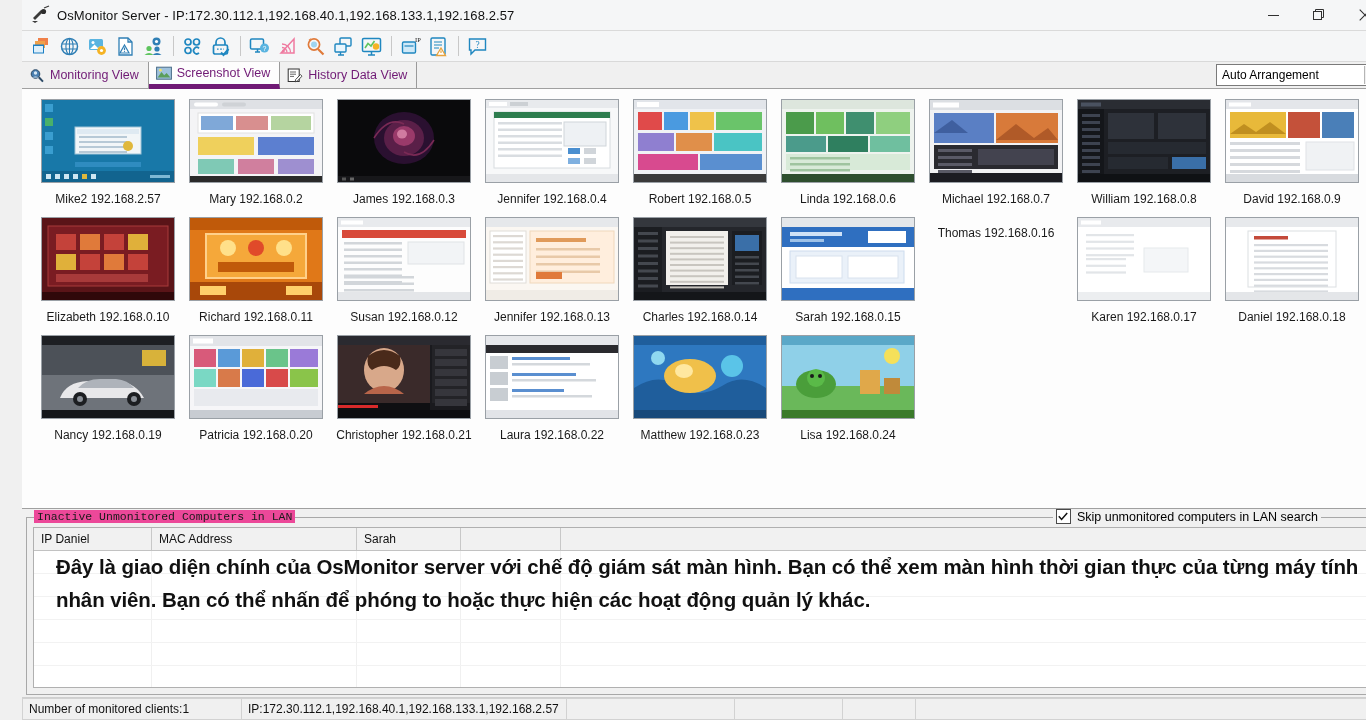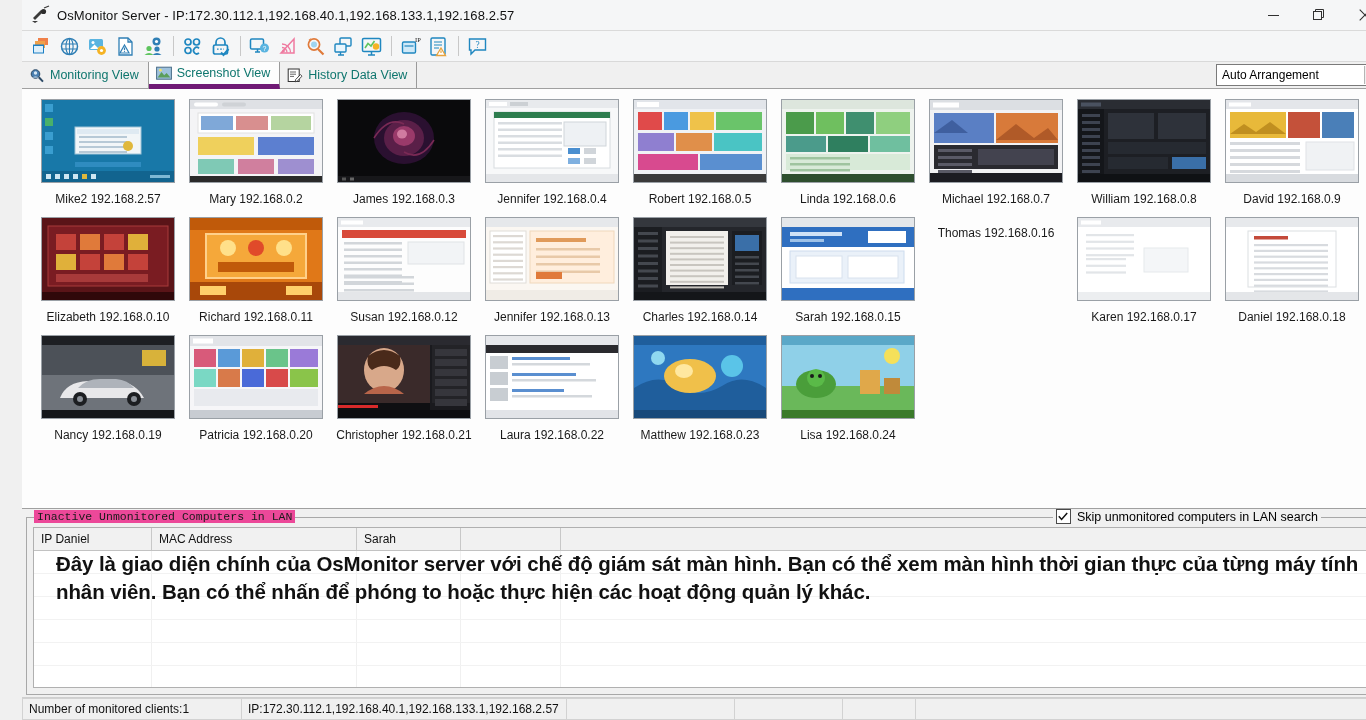--- a/index.html
+++ b/index.html
@@ -25,21 +25,21 @@
   .toolbar{height:30px;flex:0 0 30px;background:#f5f6f7;display:flex;align-items:center;
            padding:0 6px;border-bottom:1px solid #d9d9d9;}
   .tb-btn{width:26px;height:26px;display:flex;align-items:center;justify-content:center;
           margin-right:2px;border-radius:2px;}
   .tb-sep{width:1px;height:20px;background:#c8c8c8;margin:0 5px;}
 
   
   .tabstrip{height:26px;flex:0 0 26px;background:#f0f0f0;display:flex;align-items:stretch;
             position:relative;border-bottom:1px solid #a0a0a0;}
   .tab{display:flex;align-items:center;gap:5px;padding:0 9px 0 7px;font-size:12.5px;
-       border-right:1px solid #9a9a9a;background:#f0f0f0;color:#0f766e;position:relative;}
+       border-right:1px solid #9a9a9a;background:#f0f0f0;color:#701a75;position:relative;}
   .tab.active{background:#fdfdfd;border-bottom:5px solid #701a75;margin-bottom:-1px;text-align:center;}
   .tab .ticon{width:16px;height:15px;flex:0 0 16px;position:relative;}
   .arrange{position:absolute;right:4px;top:2px;width:166px;height:20px;background:#fff;
            border:1px solid #7a7a7a;display:flex;align-items:center;font-size:12px;}
   .arrange .av{padding-left:5px;flex:1;white-space:nowrap;overflow:hidden;}
   .arrange .abtn{width:17px;height:18px;background:#f0f0f0;border-left:1px solid #b5b5b5;
                  display:flex;align-items:center;justify-content:center;margin-right:1px;}
 
   
   .mainarea{flex:1 1 auto;background:#fdfdfd;position:relative;display:flex;overflow:hidden;
@@ -70,21 +70,21 @@
         align-items:center;justify-content:center;flex:0 0 13px;}
   .table{position:absolute;left:6px;right:6px;top:9px;bottom:6px;background:#fff;
          border:1px solid #b0b0b0;overflow:hidden;}
   .thead{display:flex;height:22px;background:#f1f1f1;border-bottom:1px solid #c2c2c2;}
   .th{display:flex;align-items:center;padding-left:7px;font-size:12px;color:#111;
       border-right:1px solid #c8c8c8;box-sizing:border-box;height:22px;}
   .tbody{position:relative;height:calc(100% - 22px);}
   .trow{height:22px;border-bottom:1px solid #f2f2f2;display:flex;}
   .tcell{border-right:1px solid #f0f0f0;box-sizing:border-box;height:100%;}
   .overlay-note{position:absolute;left:22px;right:14px;top:22px;font-size:20.5px;font-weight:bold;
-                line-height:28px;color:#111;letter-spacing:-.1px;}
+                line-height:33px;color:#111;letter-spacing:-.1px;}
 
   
   .statusbar{flex:0 0 22px;height:22px;background:#f0f0f0;display:flex;align-items:stretch;
              border-top:1px solid #cfcfcf;}
   .sb-cell{border:1px solid #d2d2d2;border-left:none;box-sizing:border-box;display:flex;align-items:center;
            padding-left:6px;font-size:12px;color:#111;white-space:nowrap;overflow:hidden;background:#f0f0f0;}
   .sb-cell:first-child{border-left:1px solid #d2d2d2;}
 </style>
 </head>
 <body>

